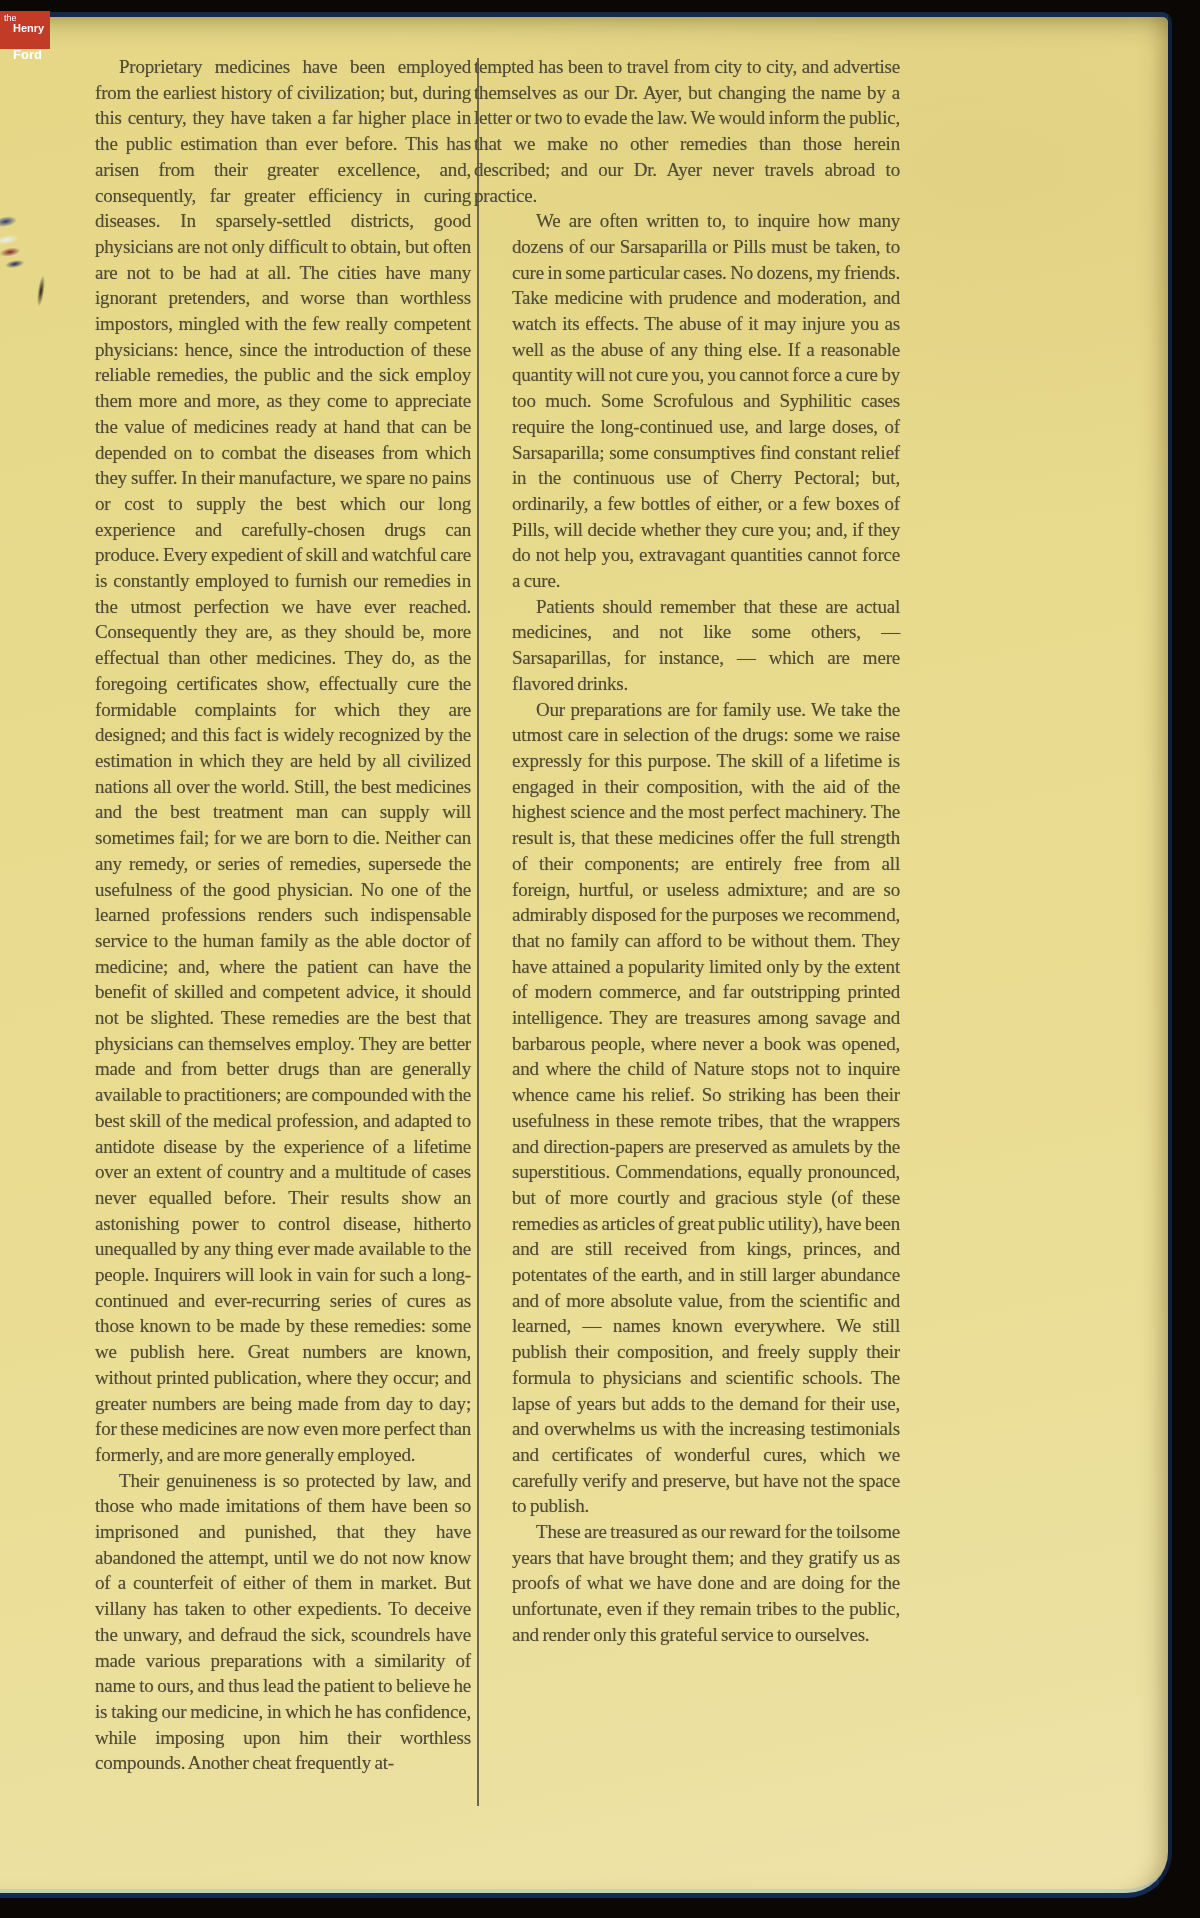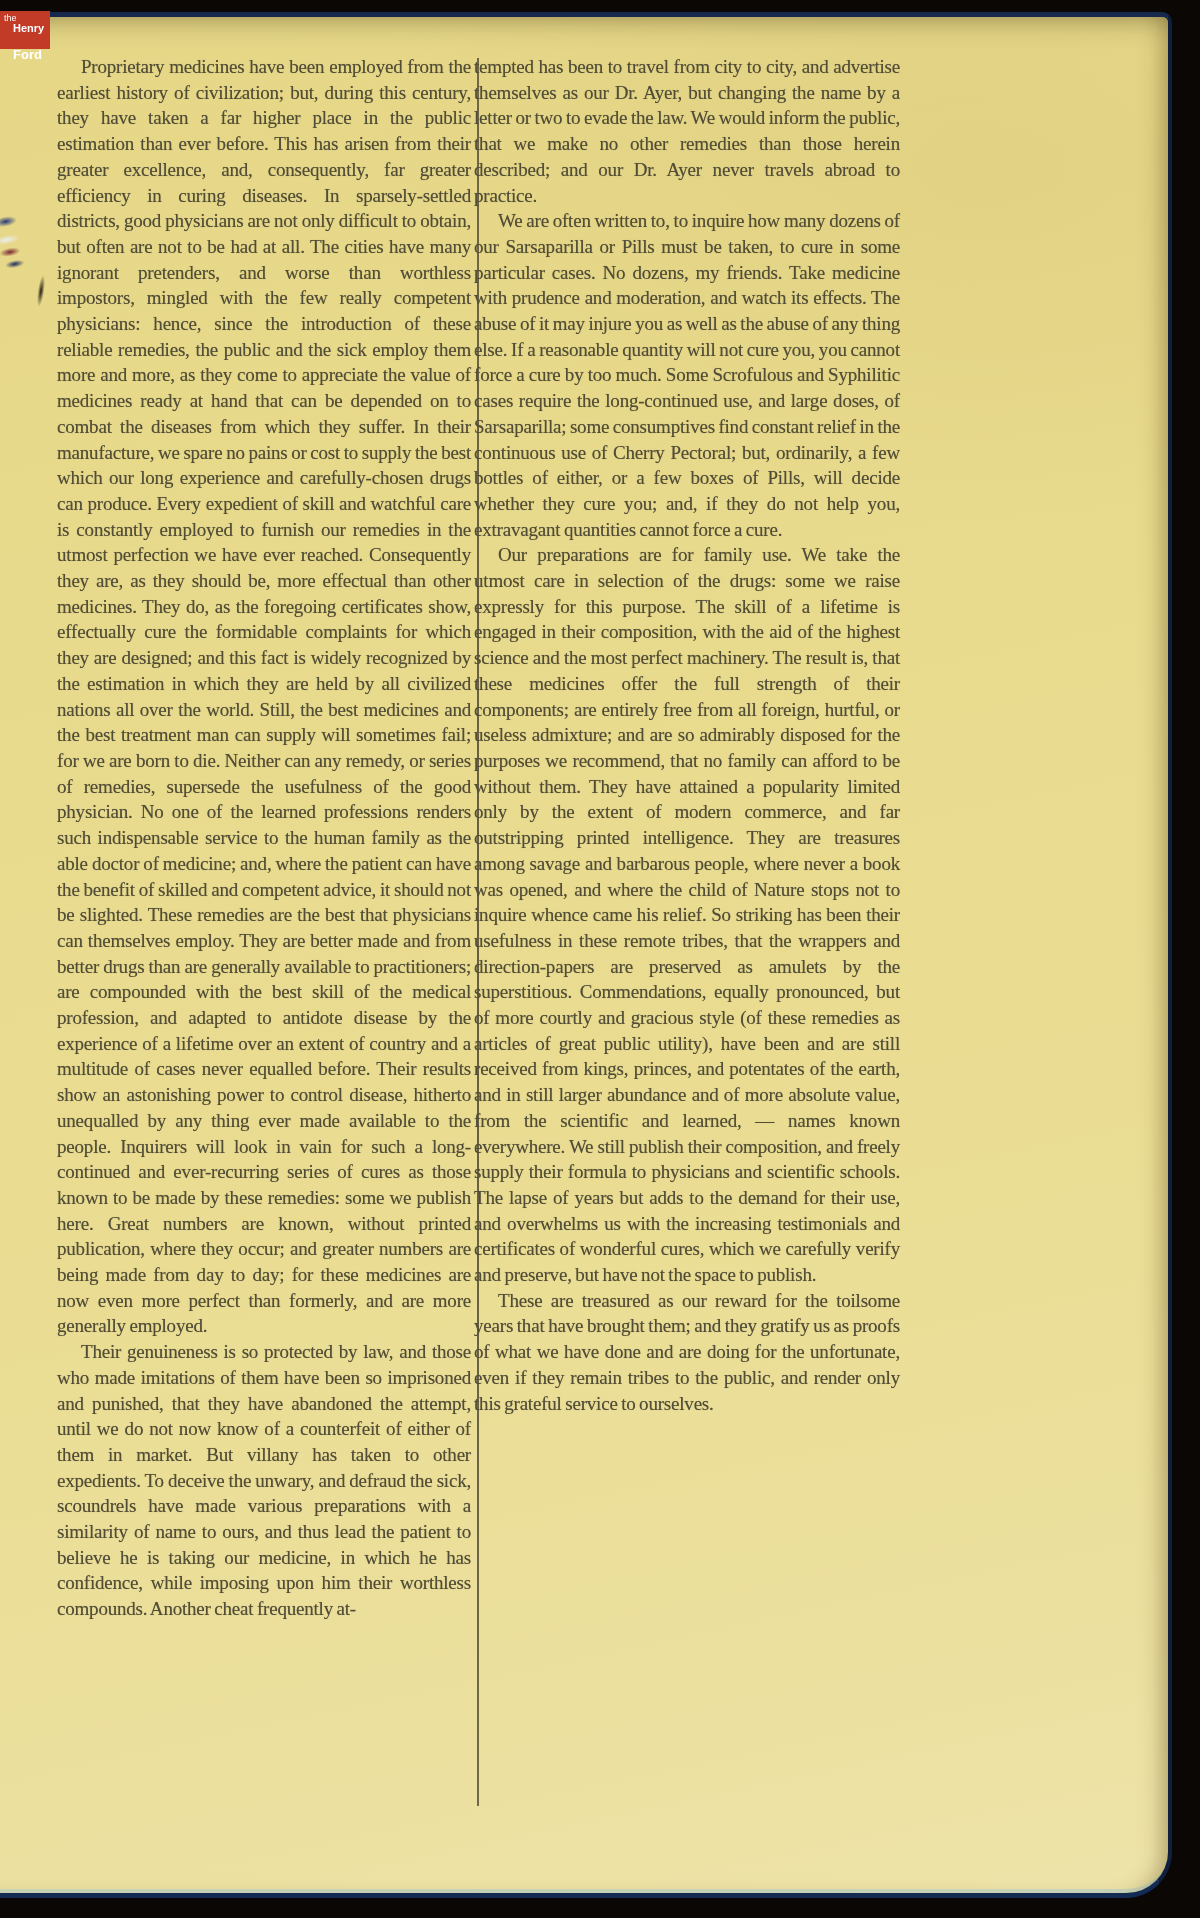--- a/index.html
+++ b/index.html
@@ -70,21 +70,21 @@
     font-size: 19px;
     line-height: 25.7px;
     text-align: justify;
     letter-spacing: -0.2px;
     word-spacing: -1px;
     text-shadow: 0 0 0.7px rgba(81,77,54,.55);
   }
   .column.left  { left: 57px;  width: 414px; }
   .column.right { left: 474px; width: 426px; }
   .column p { margin: 0; }
-  .column p.indent { text-indent: 24px; }
+  .column p.indent { text-indent: 24px; margin-left: 38px; }
 
   .divider {
     position: absolute;
     left: 477px; top: 58px;
     width: 2px; height: 1748px;
     background: linear-gradient(#5a5339, #4e4831 55%, #5a5339);
     opacity: .85;
   }
 </style>
 </head>
@@ -104,15 +104,16 @@
 <div class="divider"></div>
 
 <div class="column left">
   <p class="indent">Proprietary medicines have been employed from the earliest history of civilization; but, during this century, they have taken a far higher place in the public estimation than ever before. This has arisen from their greater excellence, and, consequently, far greater efficiency in curing diseases. In sparsely-settled districts, good physicians are not only difficult to obtain, but often are not to be had at all. The cities have many ignorant pretenders, and worse than worthless impostors, mingled with the few really competent physicians: hence, since the introduction of these reliable remedies, the public and the sick employ them more and more, as they come to appreciate the value of medicines ready at hand that can be depended on to combat the diseases from which they suffer. In their manufacture, we spare no pains or cost to supply the best which our long experience and carefully-chosen drugs can produce. Every expedient of skill and watchful care is constantly employed to furnish our remedies in the utmost perfection we have ever reached. Consequently they are, as they should be, more effectual than other medicines. They do, as the foregoing certificates show, effectually cure the formidable complaints for which they are designed; and this fact is widely recognized by the estimation in which they are held by all civilized nations all over the world. Still, the best medicines and the best treatment man can supply will sometimes fail; for we are born to die. Neither can any remedy, or series of remedies, supersede the usefulness of the good physician. No one of the learned professions renders such indispensable service to the human family as the able doctor of medicine; and, where the patient can have the benefit of skilled and competent advice, it should not be slighted. These remedies are the best that physicians can themselves employ. They are better made and from better drugs than are generally available to practitioners; are compounded with the best skill of the medical profession, and adapted to antidote disease by the experience of a lifetime over an extent of country and a multitude of cases never equalled before. Their results show an astonishing power to control disease, hitherto unequalled by any thing ever made available to the people. Inquirers will look in vain for such a long-continued and ever-recurring series of cures as those known to be made by these remedies: some we publish here. Great numbers are known, without printed publication, where they occur; and greater numbers are being made from day to day; for these medicines are now even more perfect than formerly, and are more generally employed.</p>
   <p class="indent">Their genuineness is so protected by law, and those who made imitations of them have been so imprisoned and punished, that they have abandoned the attempt, until we do not now know of a counterfeit of either of them in market. But villany has taken to other expedients. To deceive the unwary, and defraud the sick, scoundrels have made various preparations with a similarity of name to ours, and thus lead the patient to believe he is taking our medicine, in which he has confidence, while imposing upon him their worthless compounds. Another cheat frequently at-</p>
 </div>
 
 <div class="column right">
   <p>tempted has been to travel from city to city, and advertise themselves as our Dr. Ayer, but changing the name by a letter or two to evade the law. We would inform the public, that we make no other remedies than those herein described; and our Dr. Ayer never travels abroad to practice.</p>
   <p class="indent">We are often written to, to inquire how many dozens of our Sarsaparilla or Pills must be taken, to cure in some particular cases. No dozens, my friends. Take medicine with prudence and moderation, and watch its effects. The abuse of it may injure you as well as the abuse of any thing else. If a reasonable quantity will not cure you, you cannot force a cure by too much. Some Scrofulous and Syphilitic cases require the long-continued use, and large doses, of Sarsaparilla; some consumptives find constant relief in the continuous use of Cherry Pectoral; but, ordinarily, a few bottles of either, or a few boxes of Pills, will decide whether they cure you; and, if they do not help you, extravagant quantities cannot force a cure.</p>
+  <p class="indent">Patients should remember that these are actual medicines, and not like some others, — Sarsaparillas, for instance, — which are mere flavored drinks.</p>
   <p class="indent">Our preparations are for family use. We take the utmost care in selection of the drugs: some we raise expressly for this purpose. The skill of a lifetime is engaged in their composition, with the aid of the highest science and the most perfect machinery. The result is, that these medicines offer the full strength of their components; are entirely free from all foreign, hurtful, or useless admixture; and are so admirably disposed for the purposes we recommend, that no family can afford to be without them. They have attained a popularity limited only by the extent of modern commerce, and far outstripping printed intelligence. They are treasures among savage and barbarous people, where never a book was opened, and where the child of Nature stops not to inquire whence came his relief. So striking has been their usefulness in these remote tribes, that the wrappers and direction-papers are preserved as amulets by the superstitious. Commendations, equally pronounced, but of more courtly and gracious style (of these remedies as articles of great public utility), have been and are still received from kings, princes, and potentates of the earth, and in still larger abundance and of more absolute value, from the scientific and learned, — names known everywhere. We still publish their composition, and freely supply their formula to physicians and scientific schools. The lapse of years but adds to the demand for their use, and overwhelms us with the increasing testimonials and certificates of wonderful cures, which we carefully verify and preserve, but have not the space to publish.</p>
   <p class="indent">These are treasured as our reward for the toilsome years that have brought them; and they gratify us as proofs of what we have done and are doing for the unfortunate, even if they remain tribes to the public, and render only this grateful service to ourselves.</p>
 </div>
 
 </body></html>

